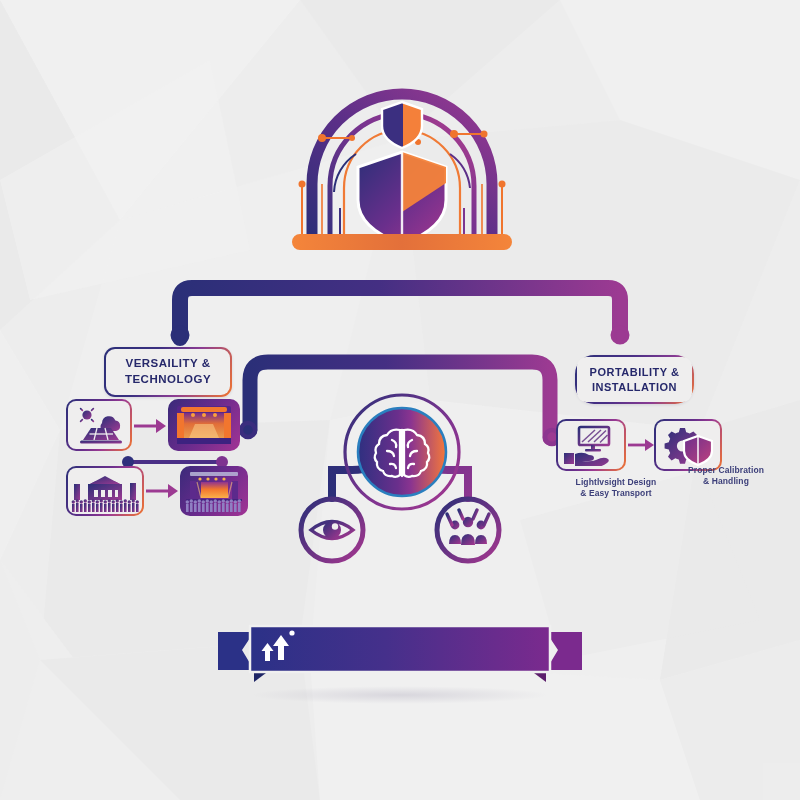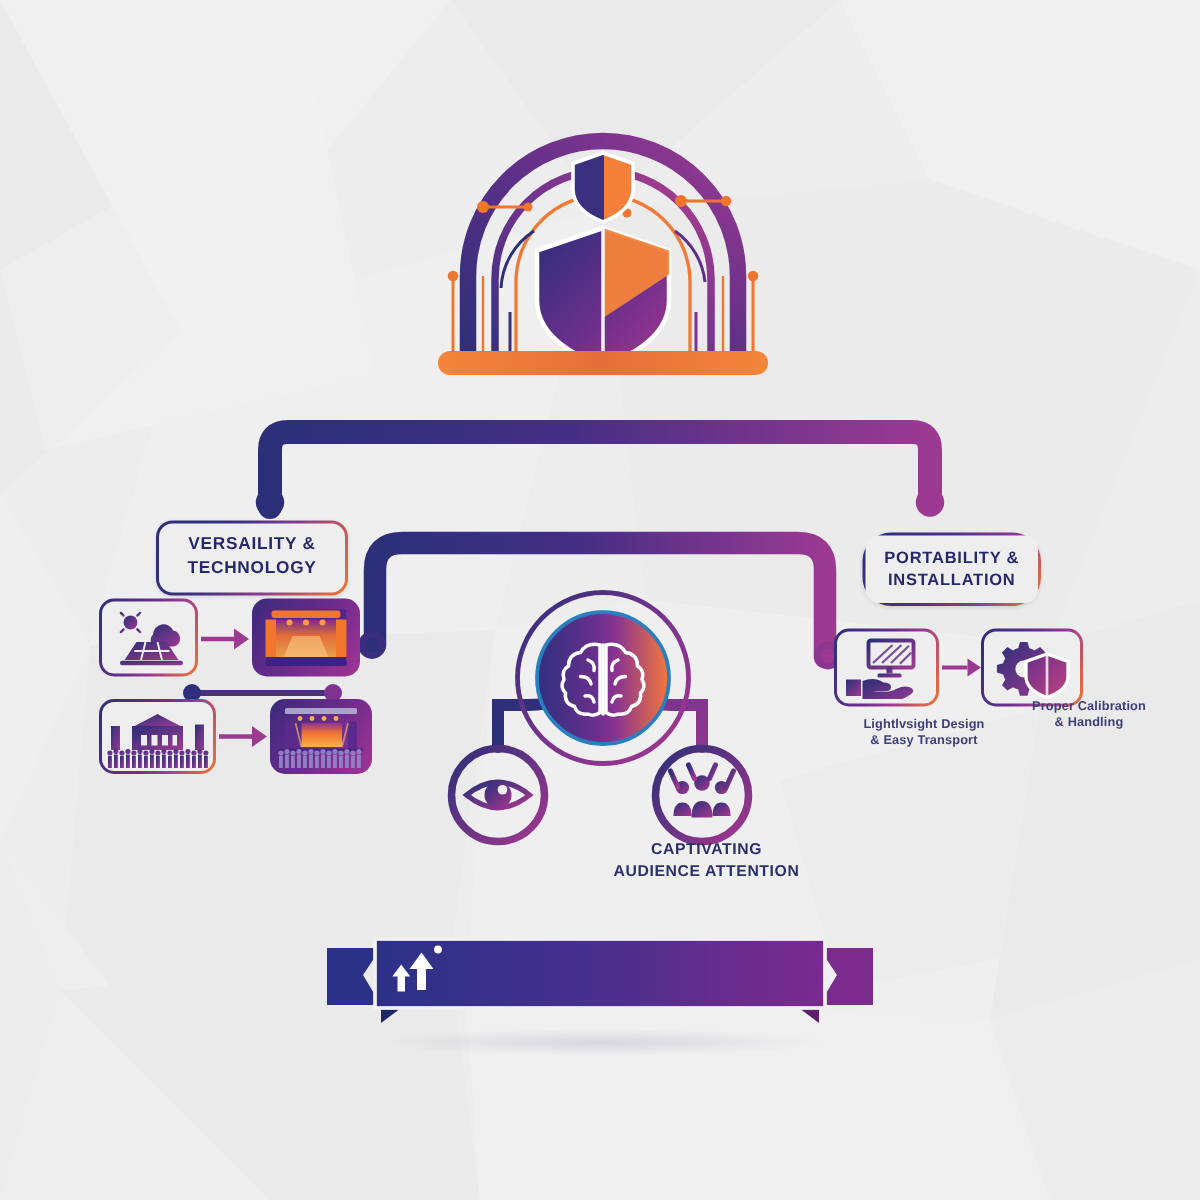--- a/index.html
+++ b/index.html
@@ -477,24 +477,20 @@
       <path d="M43,50 q0,-9 6,-9 q6,0 6,9 Z"></path>
       <circle cx="36" cy="28" r="5.2"></circle>
       <path d="M29,51 q0,-11 7,-11 q7,0 7,11 Z"></path>
       <path d="M20,31 L15,20" stroke="url(#gAud)" stroke-width="3.4" stroke-linecap="round" fill="none"></path>
       <path d="M52,31 L57,20" stroke="url(#gAud)" stroke-width="3.4" stroke-linecap="round" fill="none"></path>
       <path d="M31,25 L27,16" stroke="url(#gAud)" stroke-width="3.4" stroke-linecap="round" fill="none"></path>
       <path d="M41,25 L45,16" stroke="url(#gAud)" stroke-width="3.4" stroke-linecap="round" fill="none"></path>
     </g>
   </svg>
 
-  <div class="nodecap" style="left:398px;top:559px;width:146px;">
-    <span>CAPTIVATING</span><br>
-    <span>AUDIENCE ATTENTION</span>
-  </div>
 
   <div class="ibox outline" style="left:556px;top:419px;width:70px;height:52px;">
     <div class="inner">
       <svg width="58" height="42" viewBox="0 0 58 42">
         <defs>
           <linearGradient id="gI3" x1="0" y1="0" x2="1" y2="1">
             <stop offset="0%" stop-color="#2b2f78"></stop>
               <stop offset="100%" stop-color="#9c3a92"></stop>
           </linearGradient>
         </defs>

